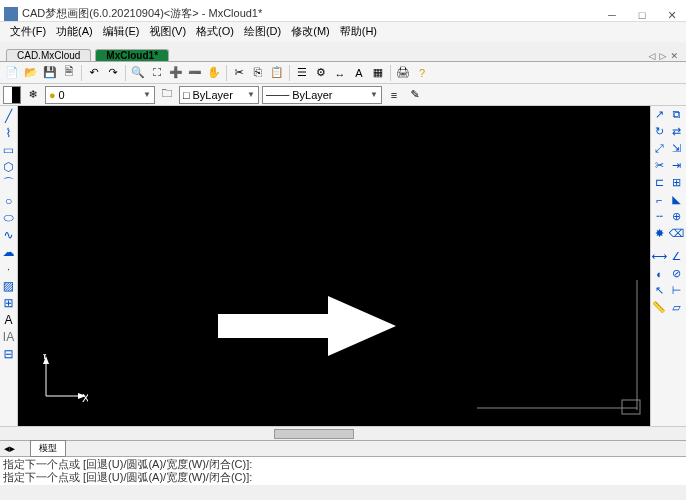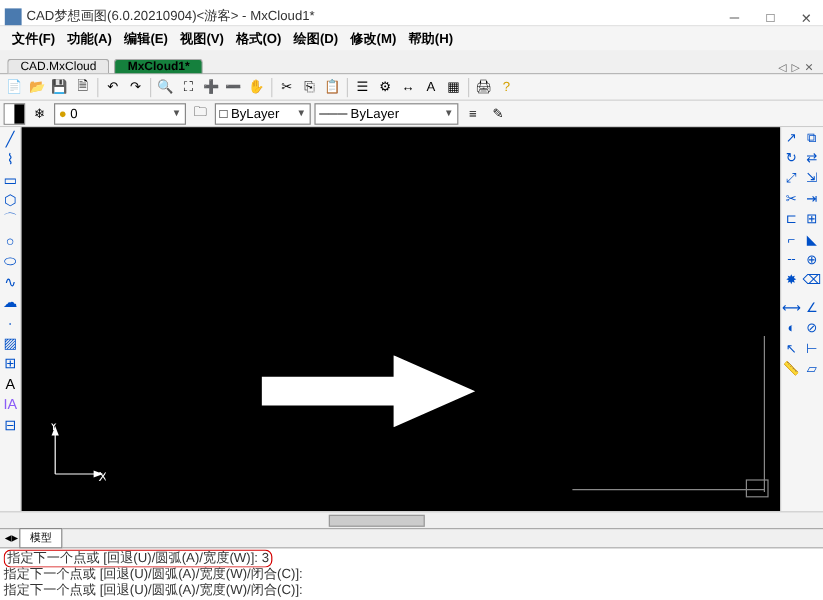--- a/index.html
+++ b/index.html
@@ -2,21 +2,21 @@
 <html><head>
 <meta charset="utf-8">
 <style>
 * { margin:0; padding:0; box-sizing:border-box; font-family:"Microsoft YaHei","SimSun",sans-serif; font-size:11px; }
 body { background:#f0f0f0; width:686px; height:500px; overflow:hidden; position:relative; }
 .titlebar { height:22px; background:#fff; display:flex; align-items:flex-end; padding:0 4px; border-bottom:1px solid #ddd; }
 .titlebar .appicon { width:14px; height:14px; background:#4a7aaf; margin-right:4px; }
 .titlebar .title { flex:1; color:#333; }
 .winbtns { display:flex; gap:18px; margin-right:4px; }
 .winbtn { width:12px; height:12px; display:flex; align-items:center; justify-content:center; color:#555; }
-.menubar { height:20px; background:#f5f5f5; display:flex; align-items:center; padding:0 6px; gap:2px;font-weight:bold; }
+.menubar { height:20px; background:#f5f5f5; display:flex; padding:0 6px; gap:2px; }
 .menuitem { padding:2px 4px; color:#000; cursor:default; }
 .tabbar { height:20px; background:#f0f0f0; display:flex; align-items:flex-end; padding:0 6px; border-bottom:1px solid #aaa; }
 .tab { padding:0 10px; background:#e8e8e8; border:1px solid #aaa; border-bottom:none; margin-right:4px; border-radius:3px 3px 0 0; font-size:10px; }
 .tab.active { background:#15803d; font-weight:bold; }
 .tabbar .spacer { flex:1; }
 .tabnav { font-size:9px; color:#666; padding:0 2px; }
 .toolbar { height:22px; background:#f5f5f5; border-bottom:1px solid #ccc; display:flex; align-items:center; padding:0 3px; gap:1px; }
 .tbtn { width:18px; height:18px; display:flex; align-items:center; justify-content:center; border:1px solid transparent; }
 .tsep { width:1px; height:16px; background:#ccc; margin:0 2px; }
 .propbar { height:22px; background:#f5f5f5; border-bottom:1px solid #ccc; display:flex; align-items:center; padding:0 3px; gap:3px; }
@@ -28,21 +28,21 @@
 .workarea { position:relative; height:320px; display:flex; }
 .lefttools { width:18px; background:#f5f5f5; border-right:1px solid #ccc; display:flex; flex-direction:column; align-items:center; padding-top:2px; gap:2px; }
 .ltool { width:15px; height:15px; display:flex; align-items:center; justify-content:center; color:#0050c8; font-size:12px; }
 .canvas { flex:1; background:#000; position:relative; overflow:hidden; }
 .arrow-shape { position:absolute; left:200px; top:190px; }
 .ucs { position:absolute; left:20px; bottom:20px; color:#fff; font-size:10px; }
 .righttools { width:36px; background:#f5f5f5; border-left:1px solid #ccc; display:flex; flex-direction:column; }
 .rcol { display:flex; }
 .rtool { width:17px; height:17px; display:flex; align-items:center; justify-content:center; font-size:11px; color:#0050c8; }
 .btabbar { height:16px; background:#f0f0f0; border-top:1px solid #aaa; display:flex; align-items:center; font-size:9px; padding-left:4px; }
-.btab { padding:1px 8px; border:1px solid #888; background:#fff; margin-left:1px; font-size:9px; }
+.btab { padding:1px 8px; border:1px solid #888; background:#fff; margin-left:15px; font-size:9px; }
 .cmdarea { background:#fff; border-top:1px solid #aaa; font-size:10px; font-family:"SimSun",monospace; padding:1px 3px; line-height:13px; }
 .cmdline { white-space:nowrap; overflow:hidden; color:#333; }
 .hlcmd { border:1px solid #d40000; border-radius:6px; padding:0 2px; display:inline-block; }
 .scrollbar-h { height:14px; background:#f0f0f0; border-top:1px solid #ccc; position:relative; }
 .scrollbar-h .thumb { position:absolute; left:40%; width:80px; height:10px; top:2px; background:#ccc; border:1px solid #999; }
 </style>
 </head>
 <body>
 
 <div class="titlebar">
@@ -132,21 +132,21 @@
     <div class="ltool">⬡</div>
     <div class="ltool">⌒</div>
     <div class="ltool">○</div>
     <div class="ltool">⬭</div>
     <div class="ltool">∿</div>
     <div class="ltool">☁</div>
     <div class="ltool">·</div>
     <div class="ltool">▨</div>
     <div class="ltool">⊞</div>
     <div class="ltool" style="color:#000">A</div>
-    <div class="ltool" style="color:#8b5cf6">IA</div>
+    <div class="ltool" style="color:#737373">IA</div>
     <div class="ltool">⊟</div>
   </div>
   <div class="canvas">
     <svg class="arrow-shape" width="180" height="60">
       <polygon points="0,18 110,18 110,0 178,30 110,60 110,42 0,42" fill="#fff"></polygon>
     </svg>
     <svg style="position:absolute;right:8px;bottom:6px" width="170" height="140">
       <line x1="165" y1="0" x2="165" y2="130" stroke="#888" stroke-width="1"></line>
       <line x1="5" y1="128" x2="165" y2="128" stroke="#888" stroke-width="1"></line>
       <rect x="150" y="120" width="18" height="14" fill="none" stroke="#888"></rect>
@@ -219,17 +219,16 @@
     <div class="thumb"></div>
   </div>
 
 <div class="btabbar">
   <span>◂</span>
   <span>▸</span>
   <div class="btab">模型</div>
 </div>
 
 <div class="cmdarea">
-  <div class="cmdline"><span class="hlcmd">指定下一个点或 [回退(U)/圆弧(A)/宽度(W)]:  3</span></div>
   <div class="cmdline">指定下一个点或 [回退(U)/圆弧(A)/宽度(W)/闭合(C)]:</div>
   <div class="cmdline">指定下一个点或 [回退(U)/圆弧(A)/宽度(W)/闭合(C)]:</div>
 
 </div>
 
 </body></html>

